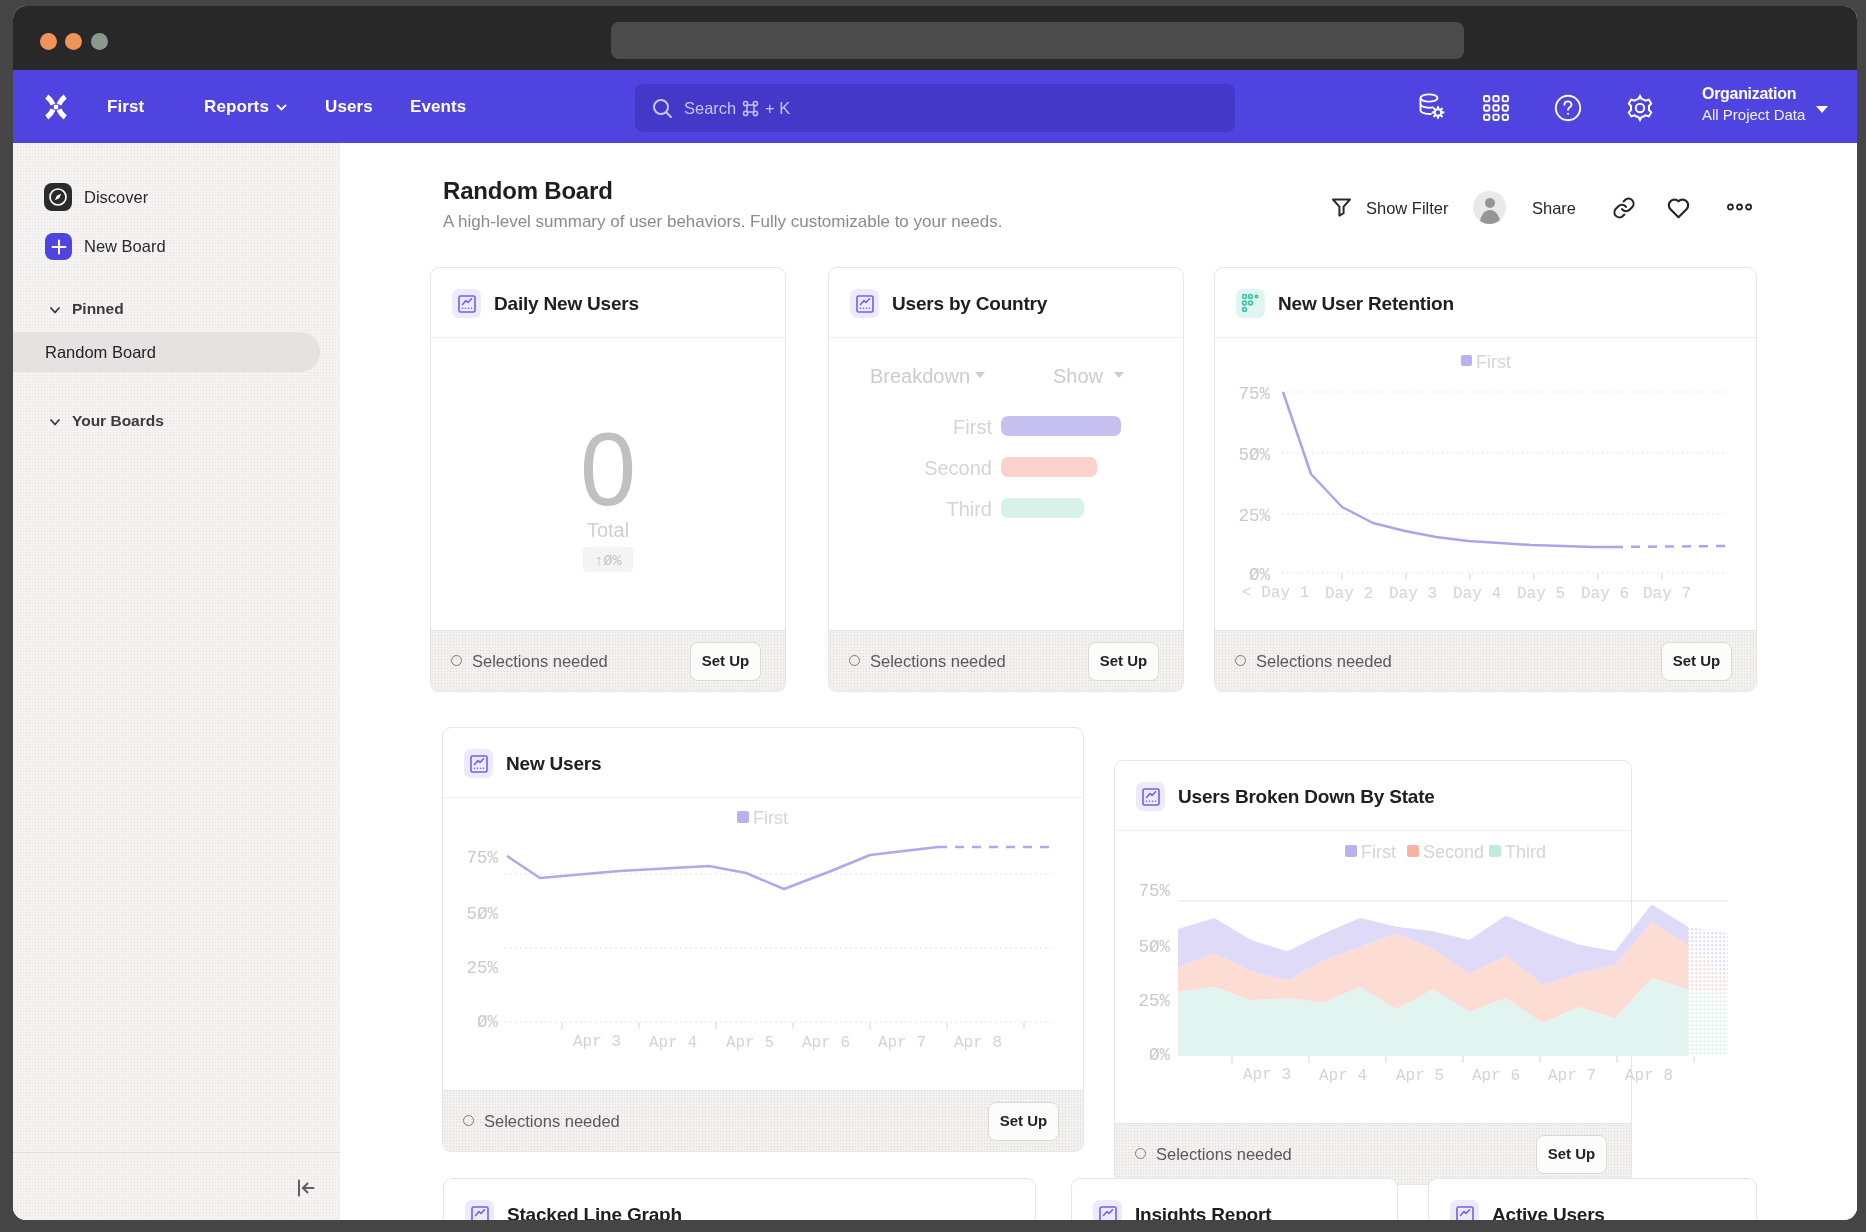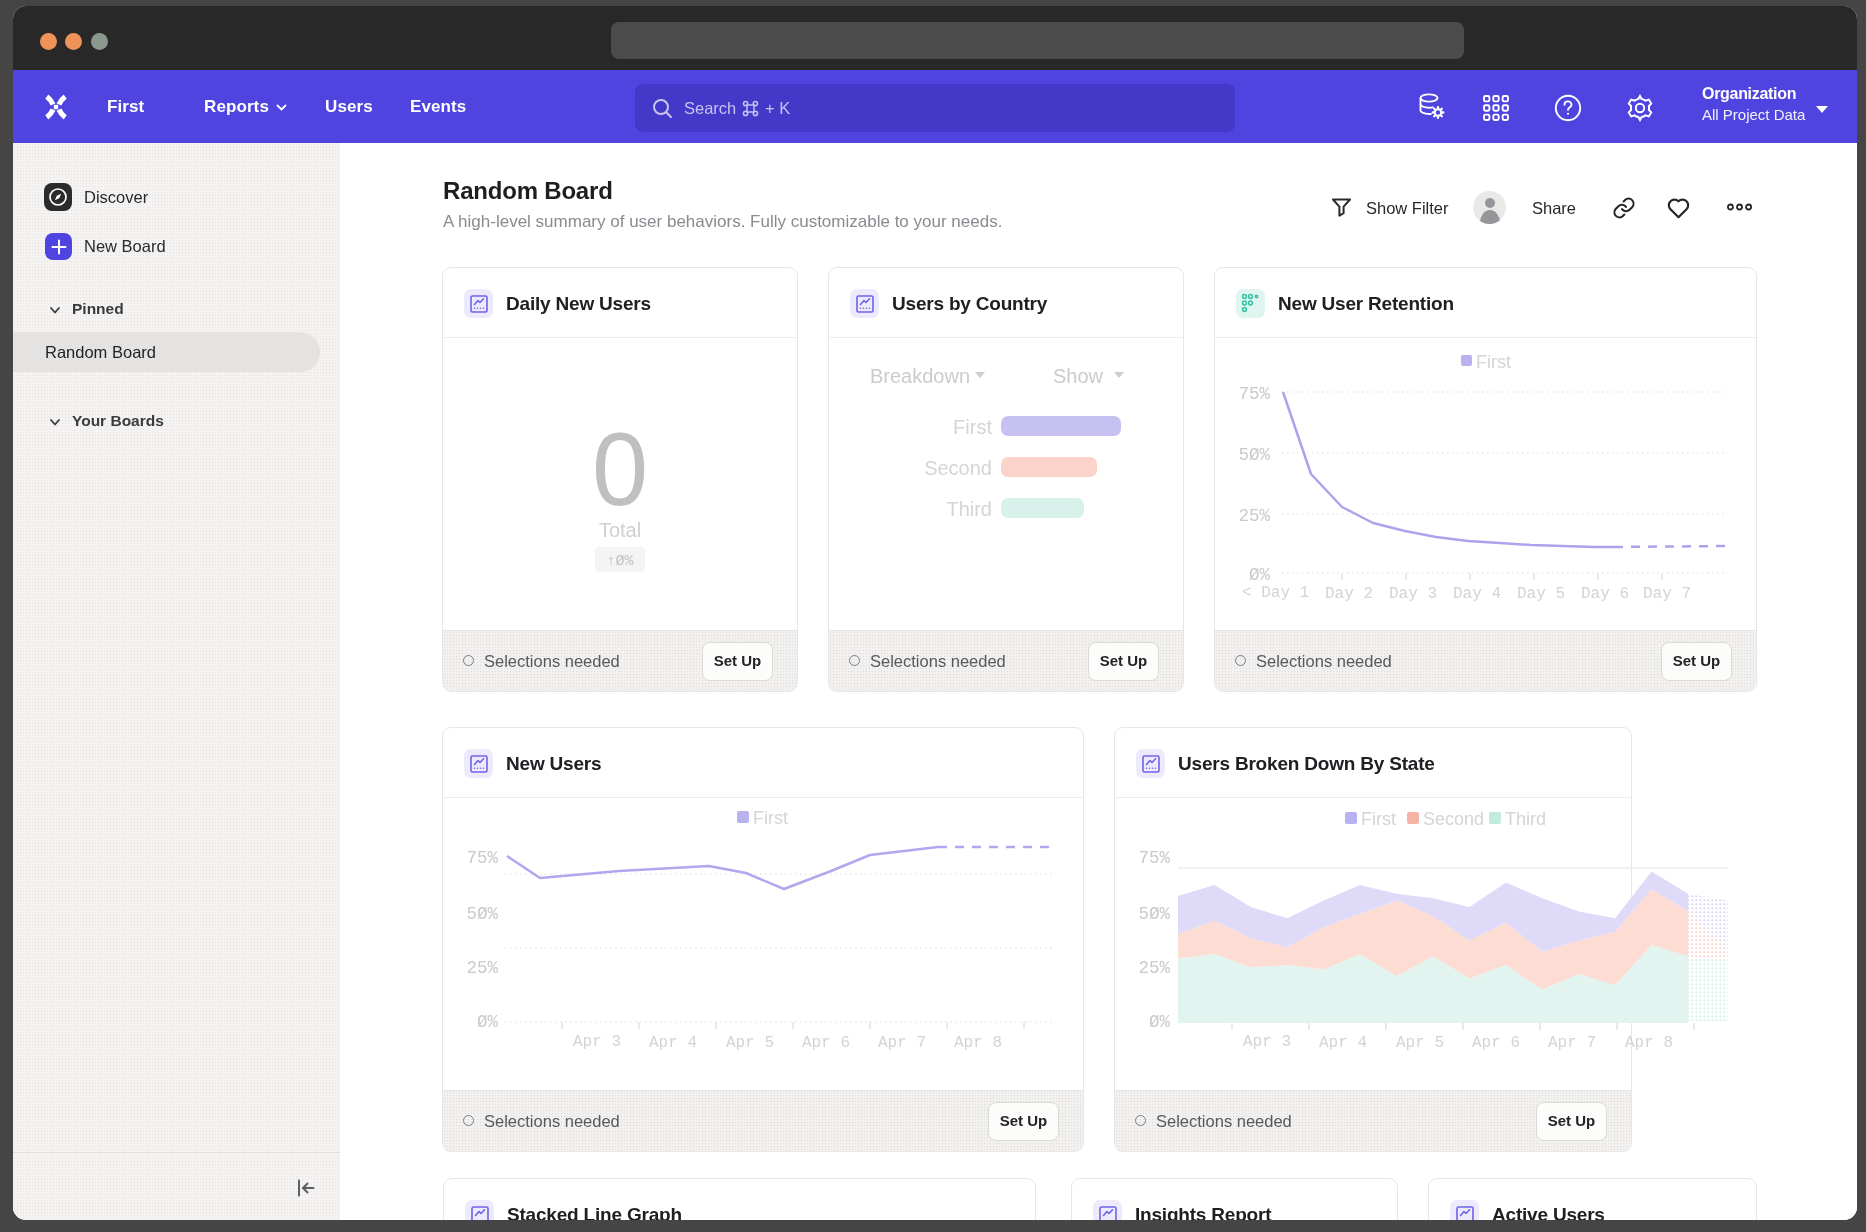--- a/index.html
+++ b/index.html
@@ -171,21 +171,21 @@
       </svg>
     <svg class="abs" style="left:1326px;top:53px" width="25" height="24" viewBox="0 0 24 23" fill="none" stroke="#26262a" stroke-width="2.1" stroke-linejoin="round">
         <path d="M12 20.4 L4.3 12.7 A5.4 5.4 0 0 1 12 5.1 A5.4 5.4 0 0 1 19.7 12.7 Z"></path>
       </svg>
     <svg class="abs" style="left:1387px;top:60px" width="25" height="8" viewBox="0 0 25 8" fill="none" stroke="#26262a" stroke-width="1.8">
         <circle cx="3.4" cy="4" r="2.5"></circle>
         <circle cx="12.5" cy="4" r="2.5"></circle>
         <circle cx="21.6" cy="4" r="2.5"></circle>
       </svg>
 
-    <div class="card" style="left:102px;top:124px;width:356px;height:425px">
+    <div class="card" style="left:90px;top:124px;width:356px;height:425px">
       <div class="chead">
           <div class="cicon">
             <svg class="abs" style="left:5.5px;top:5.5px" width="18" height="18" viewBox="0 0 18 18" fill="none" stroke="#6e63ea" stroke-width="1.6">
               <rect x="1" y="1" width="16" height="16" rx="1.5"></rect>
               <path d="M4.5 9.5 L8 5.5 L10 7.5 L13.5 3.8" stroke-linecap="round" stroke-linejoin="round"></path>
               <g stroke-linecap="round">
                 <path d="M4.5 13.2v.01"></path>
                 <path d="M7.5 13.2v.01"></path>
                 <path d="M10.5 13.2v.01"></path>
                 <path d="M13.5 13.2v.01"></path>
@@ -343,21 +343,21 @@
           <text x="535" y="248" text-anchor="middle">Apr 8</text>
         </g>
       </svg>
       <div class="cfoot">
           <div class="selcirc"></div>
           <div class="selneed">Selections needed</div>
           <div class="setup">Set Up</div>
         </div>
     </div>
 
-    <div class="card" style="left:774px;top:584px;width:518px;height:425px">
+    <div class="card" style="left:774px;top:617px;width:518px;height:425px">
       <div class="chead">
           <div class="cicon">
             <svg class="abs" style="left:5.5px;top:5.5px" width="18" height="18" viewBox="0 0 18 18" fill="none" stroke="#6e63ea" stroke-width="1.6">
               <rect x="1" y="1" width="16" height="16" rx="1.5"></rect>
               <path d="M4.5 9.5 L8 5.5 L10 7.5 L13.5 3.8" stroke-linecap="round" stroke-linejoin="round"></path>
               <g stroke-linecap="round">
                 <path d="M4.5 13.2v.01"></path>
                 <path d="M7.5 13.2v.01"></path>
                 <path d="M10.5 13.2v.01"></path>
                 <path d="M13.5 13.2v.01"></path>

